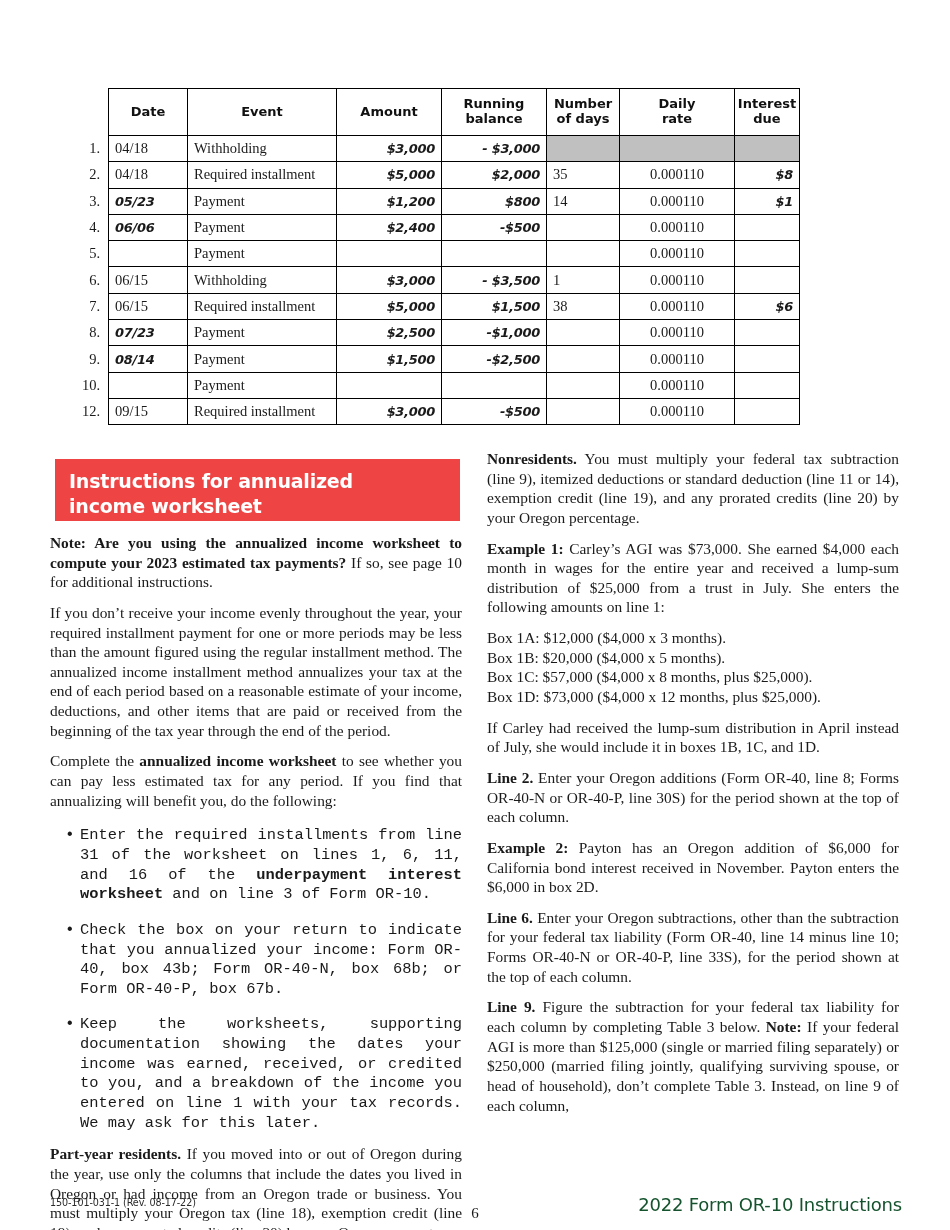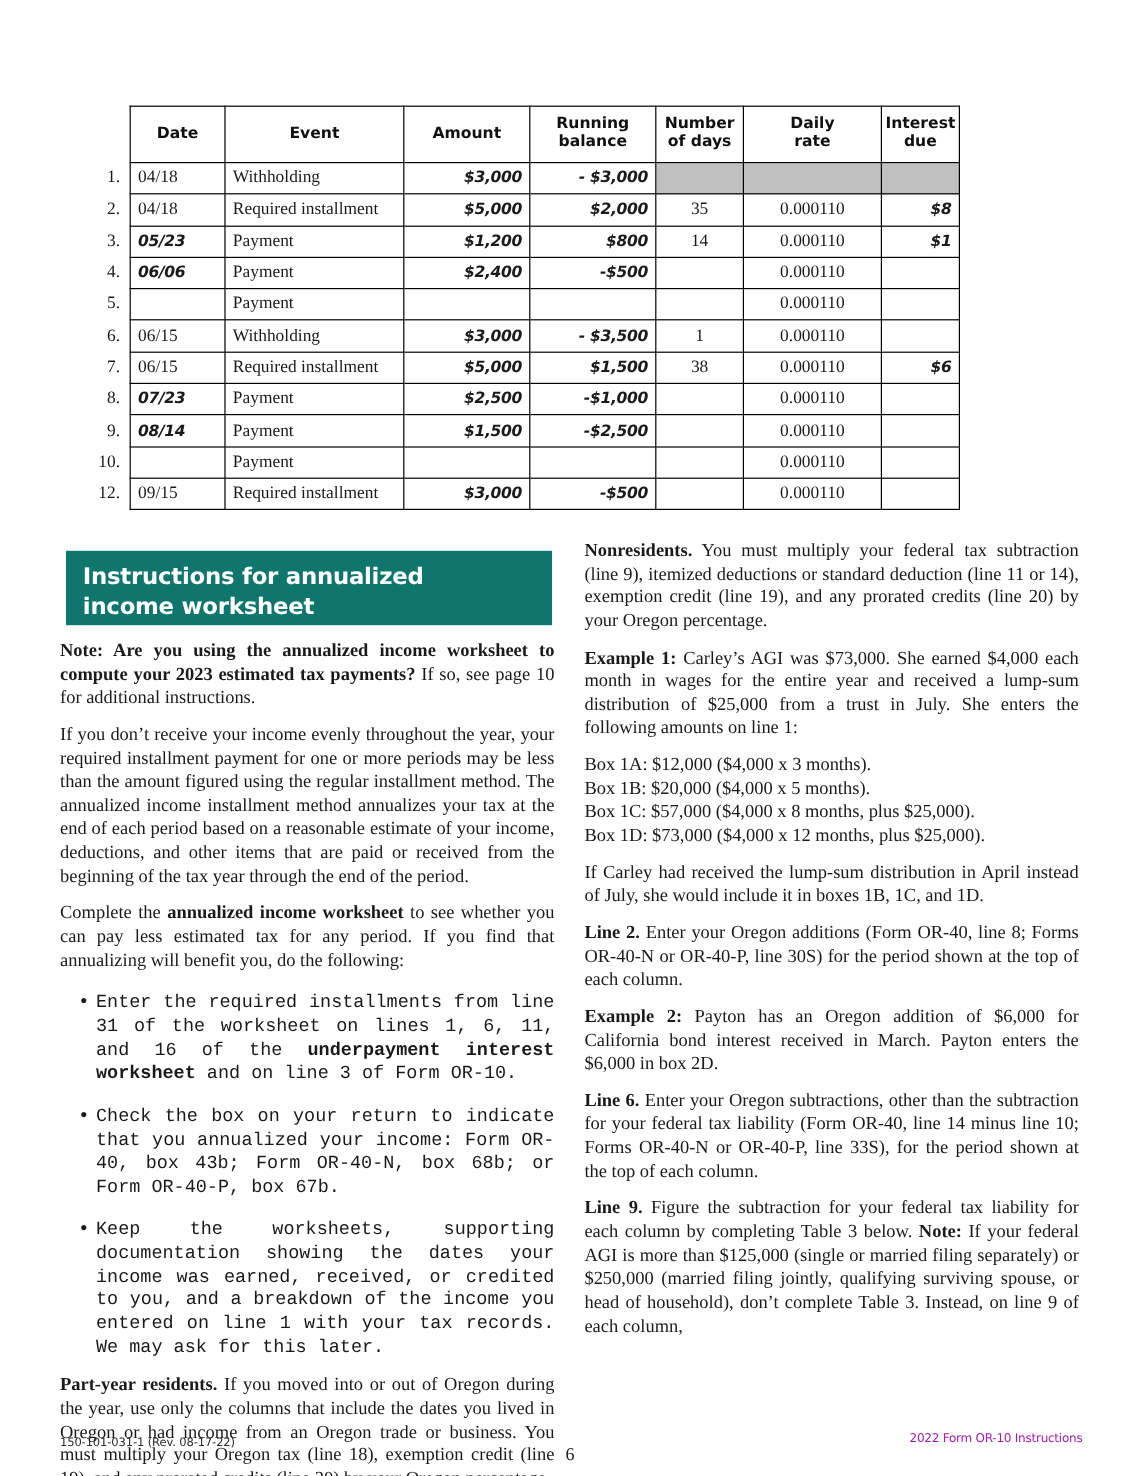--- a/index.html
+++ b/index.html
@@ -75,21 +75,21 @@
     height: 25.3px;
     font-size: 14.5px;
     font-family: "Liberation Serif", serif;
     padding: 0 6px;
     white-space: nowrap;
   }
   .c-date   { width: 78px;  text-align: left; margin-left: 32px; }
   .c-event  { width: 148px; text-align: left; }
   .c-amount { width: 104px; text-align: right; }
   .c-run    { width: 104px; text-align: right; }
-  .c-days   { width: 72px;  text-align: center; }
+  .c-days   { width: 72px;  }
   .c-rate   { width: 114px; text-align: center; }
   .c-int    { width: 64px;  text-align: right; }
 
   .shaded { background: #c0c0c0; }
 
   
   .hand {
     font-family: "DejaVu Sans", sans-serif;
     font-style: italic;
     font-weight: bold;
@@ -97,21 +97,21 @@
     letter-spacing: -0.3px;
   }
 
   
   .banner {
     position: absolute;
     left: 55px;
     top: 459px;
     width: 405px;
     height: 62px;
-    background: #0f766e;
+    background: #ef4444;
     color: #ffffff;
     font-family: "DejaVu Sans", sans-serif;
     font-weight: bold;
     font-size: 19px;
     line-height: 1.32;
     padding: 10px 0 0 14px;
     box-sizing: border-box;
     letter-spacing: -0.2px;
   }
 
@@ -165,22 +165,22 @@
     font-family: "DejaVu Sans", sans-serif;
     font-size: 9.6px;
     color: #2a2a2a;
     letter-spacing: -0.1px;
   }
   .footer-right {
     position: absolute;
     right: 48px;
     top: 1194px;
     font-family: "DejaVu Sans", sans-serif;
-    font-size: 10px;
-    color: #a21caf;
+    font-size: 18px;
+    color: #14532d;
     letter-spacing: -0.2px;
   }
   .page-number {
     position: absolute;
     left: 0;
     right: 0;
     top: 1205px;
     text-align: center;
     font-family: "Liberation Serif", serif;
     font-size: 15px;
@@ -365,21 +365,21 @@
       <div>Box 1A: $12,000 ($4,000 x 3 months).</div>
       <div>Box 1B: $20,000 ($4,000 x 5 months).</div>
       <div>Box 1C: $57,000 ($4,000 x 8 months, plus $25,000).</div>
       <div>Box 1D: $73,000 ($4,000 x 12 months, plus $25,000).</div>
     </div>
 
     <p>If Carley had received the lump-sum distribution in April instead of July, she would include it in boxes 1B, 1C, and 1D.</p>
 
     <p><b>Line 2.</b><span> Enter your Oregon additions (Form OR-40, line 8; Forms OR-40-N or OR-40-P, line 30S) for the period shown at the top of each column.</span></p>
 
-    <p><b>Example 2:</b><span> Payton has an Oregon addition of $6,000 for California bond interest received in March. Payton enters the $6,000 in box 2D.</span></p>
+    <p><b>Example 2:</b><span> Payton has an Oregon addition of $6,000 for California bond interest received in November. Payton enters the $6,000 in box 2D.</span></p>
 
     <p><b>Line 6.</b><span> Enter your Oregon subtractions, other than the subtraction for your federal tax liability (Form OR-40, line 14 minus line 10; Forms OR-40-N or OR-40-P, line 33S), for the period shown at the top of each column.</span></p>
 
     <p><b>Line 9.</b><span> Figure the subtraction for your federal tax liability for each column by completing Table 3 below. </span><b>Note:</b><span> If your federal AGI is more than $125,000 (single or married filing separately) or $250,000 (married filing jointly, qualifying surviving spouse, or head of household), don’t complete Table 3. Instead, on line 9 of each column,</span></p>
   </div>
 
   <div class="footer-left">150-101-031-1 (Rev. 08-17-22)</div>
   <div class="footer-right">2022 Form OR-10 Instructions</div>
   <div class="page-number">6</div>
 

